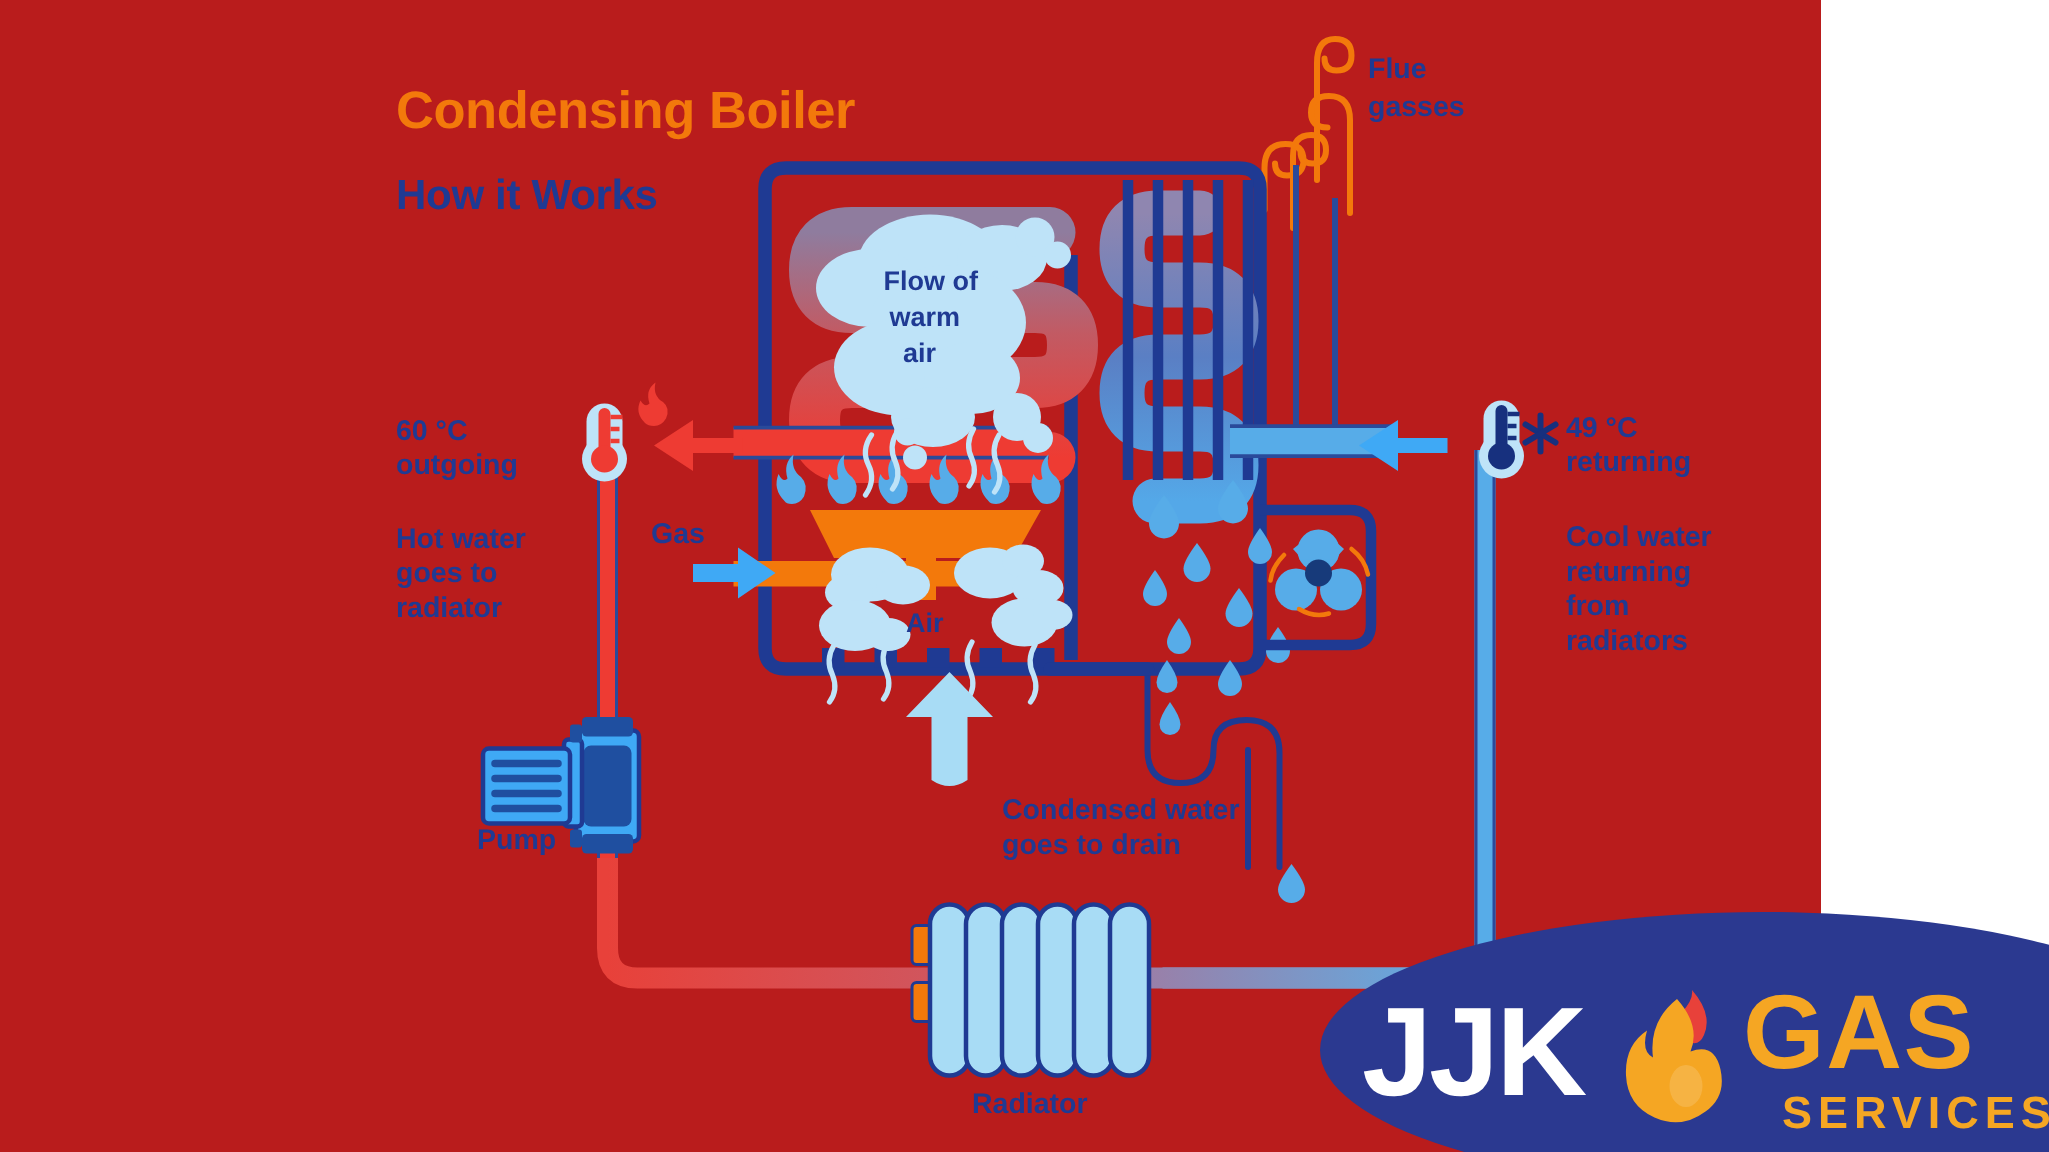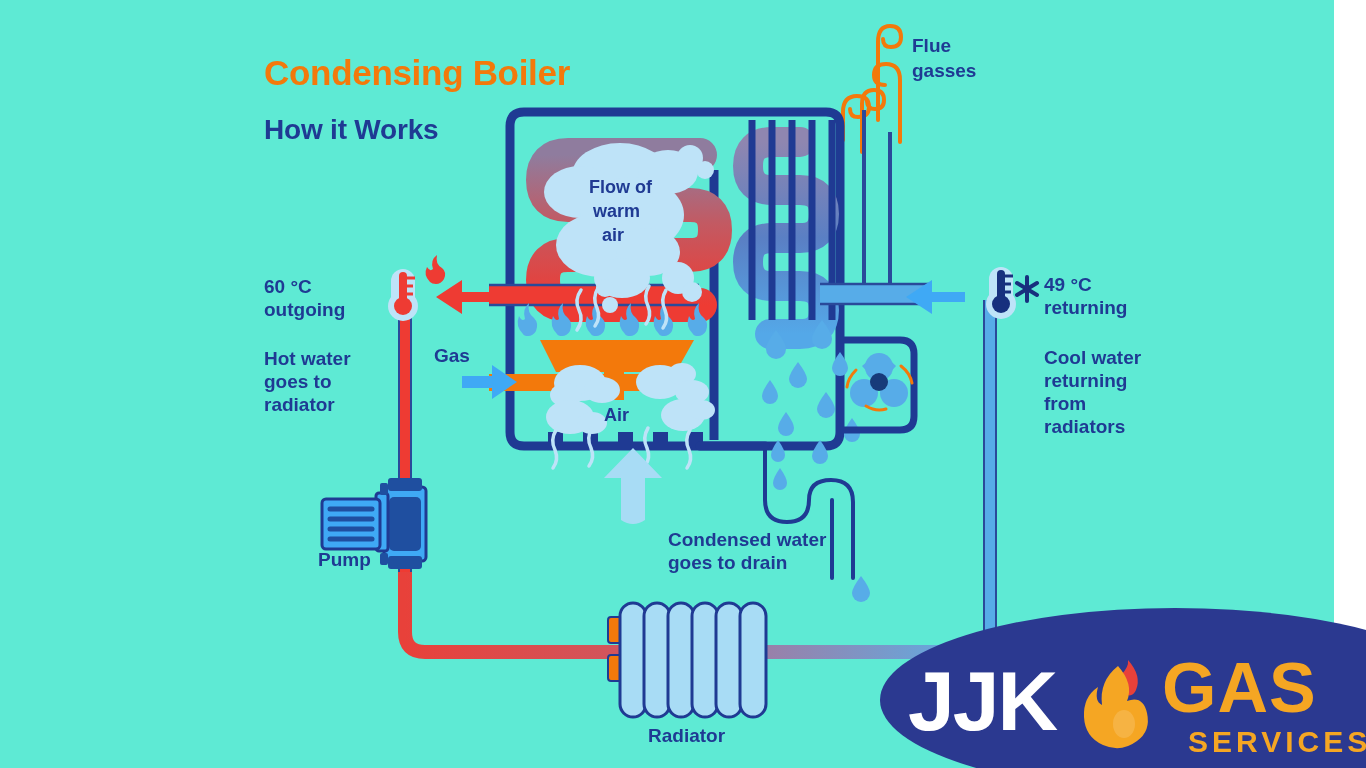--- a/index.html
+++ b/index.html
@@ -1,18 +1,18 @@
 <!DOCTYPE html>
 <html><head>
 <meta charset="utf-8">
 <style>
   html,body{margin:0;padding:0;background:#fff;}
   body{width:1366px;height:768px;overflow:hidden;
        font-family:"Liberation Sans","DejaVu Sans",sans-serif;}
-  #stage{position:relative;width:1334px;height:768px;background:#5eead4;}
+  #stage{position:relative;width:1214px;height:768px;background:#b91c1c;}
   svg.layer{position:absolute;left:0;top:0;width:1366px;height:768px;}
 
   .ttl-main{font-size:35px;font-weight:bold;fill:#F3790B;letter-spacing:-0.3px;}
   .ttl-sub{font-size:28px;font-weight:bold;fill:#1F3A93;letter-spacing:-0.2px;}
   .lbl{font-size:19px;font-weight:bold;fill:#1F3A93;}
   .lbl-in{font-size:18px;font-weight:bold;fill:#1F3A93;}
   .logo-jjk{font-size:84px;font-weight:bold;fill:#ffffff;letter-spacing:-2px;}
   .logo-gas{font-size:70px;font-weight:bold;fill:#F5A623;letter-spacing:1px;}
   .logo-srv{font-size:30px;font-weight:bold;fill:#F5A623;letter-spacing:4px;}
 </style>

